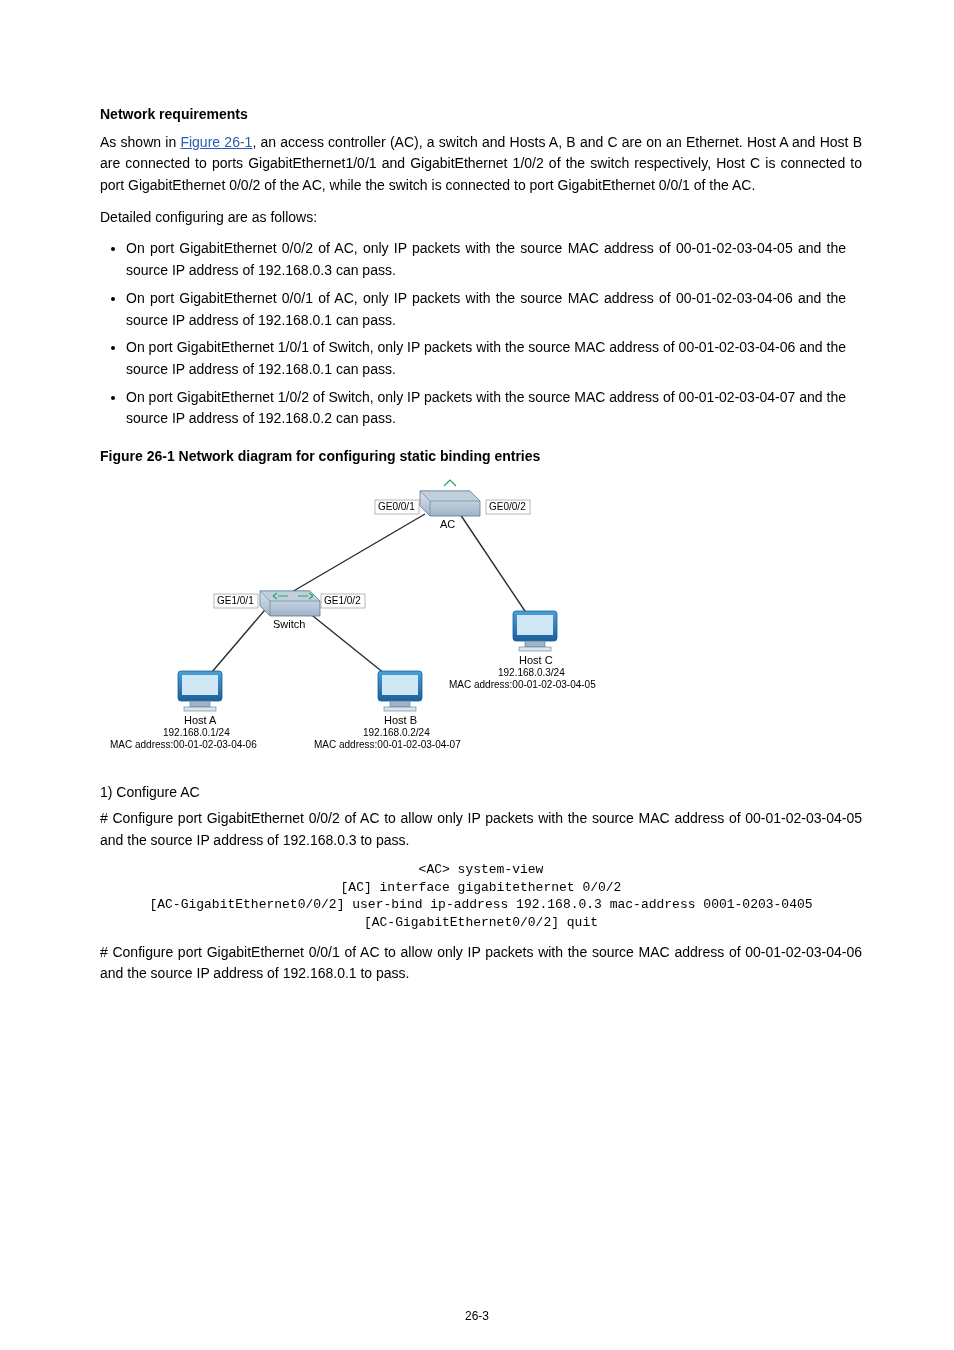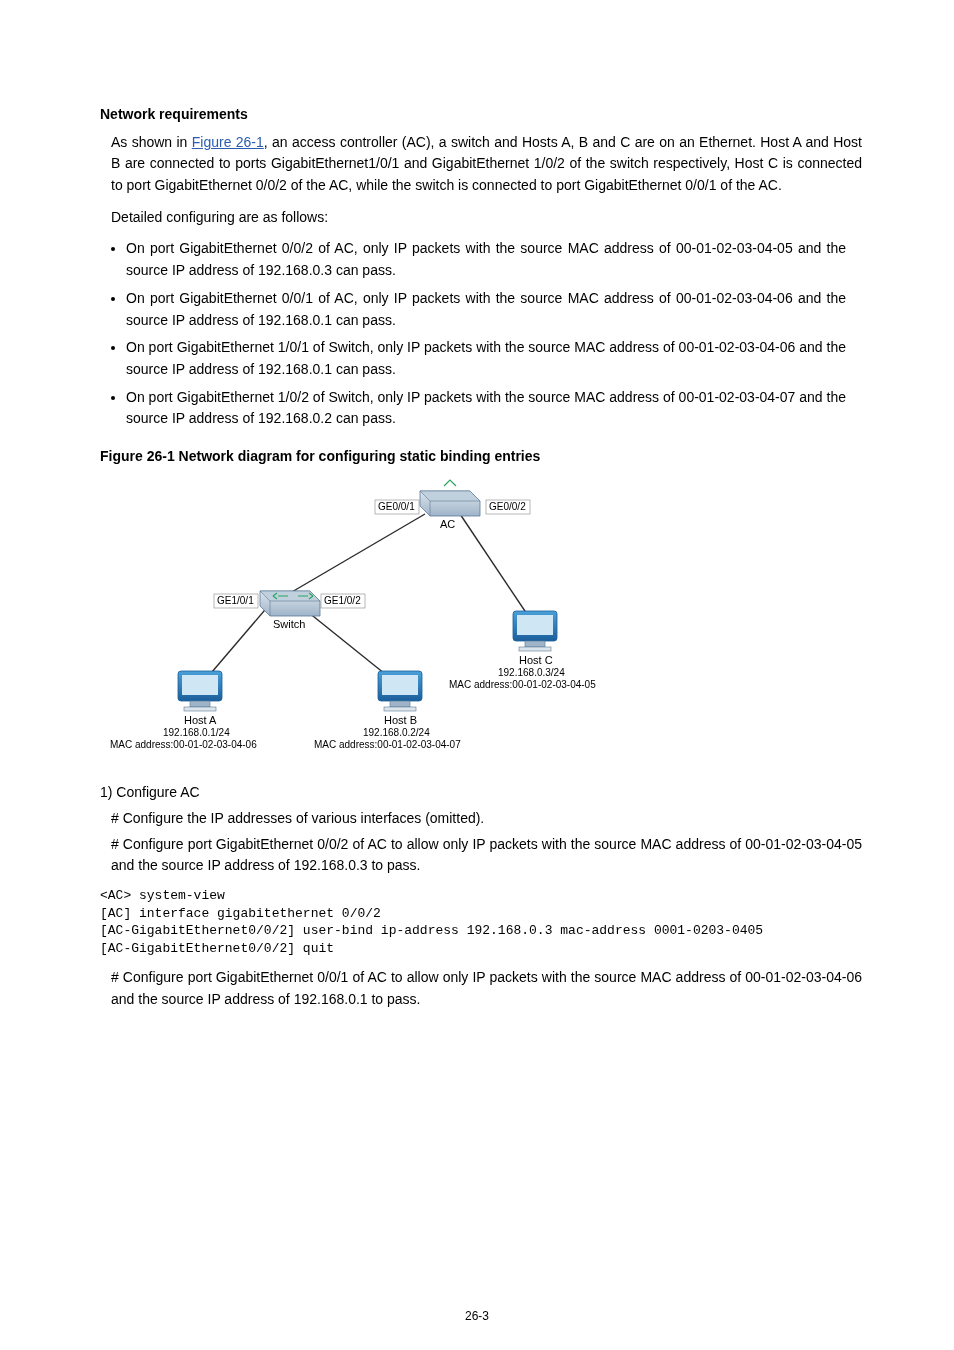--- a/index.html
+++ b/index.html
@@ -19,21 +19,21 @@
     position: relative;
     border-radius: 26px;
   }
   .heading2 {
     font-size: 14px;
     font-weight: bold;
     margin: 14px 0 6px 0;
   }
   .para {
     text-align: justify;
-    margin: 0 0 10px 11px;
+    margin: 0 0 10px 0;
   }
   .link {
     color: #2a5db0;
     text-decoration: underline;
     cursor: pointer;
   }
   ul.bullets {
     list-style-type: disc;
     padding-left: 26px;
     margin: 0 16px 10px 0;
@@ -52,20 +52,21 @@
   }
   .ordlist {
     margin: 10px 0 4px 0;
   }
   .cmdblock {
     font-family: "Courier New", Courier, monospace;
     font-size: 13px;
     white-space: pre;
     line-height: 1.35;
     margin: 6px 0 10px 0;
+    text-align: center;
   }
   .pagenum {
     position: absolute;
     bottom: 24px;
     left: 0;
     right: 0;
     text-align: center;
     font-size: 12px;
   }
   .device-label-tiny { font-family: Arial; font-size: 10px; fill: #000; }
@@ -179,21 +180,20 @@
 
     <text class="device-label-small" x="419" y="188">Host C</text>
     <text class="device-label-tiny" x="398" y="200">192.168.0.3/24</text>
     <text class="device-label-tiny" x="349" y="212">MAC address:00-01-02-03-04-05</text>
   </svg>
 </div>
 
 
 <p class="ordlist">1)    Configure AC</p>
 
-<p class="para" style="margin-bottom:4px"># Configure the IP addresses of various interfaces (omitted).</p>
 
 <p class="para"># Configure port GigabitEthernet 0/0/2 of AC to allow only IP packets with the source MAC address of 00-01-02-03-04-05 and the source IP address of 192.168.0.3 to pass.</p>
 
 <div class="cmdblock">&lt;AC&gt; system-view
 [AC] interface gigabitethernet 0/0/2
 [AC-GigabitEthernet0/0/2] user-bind ip-address 192.168.0.3 mac-address 0001-0203-0405
 [AC-GigabitEthernet0/0/2] quit</div>
 
 <p class="para"># Configure port GigabitEthernet 0/0/1 of AC to allow only IP packets with the source MAC address of 00-01-02-03-04-06 and the source IP address of 192.168.0.1 to pass.</p>
 

